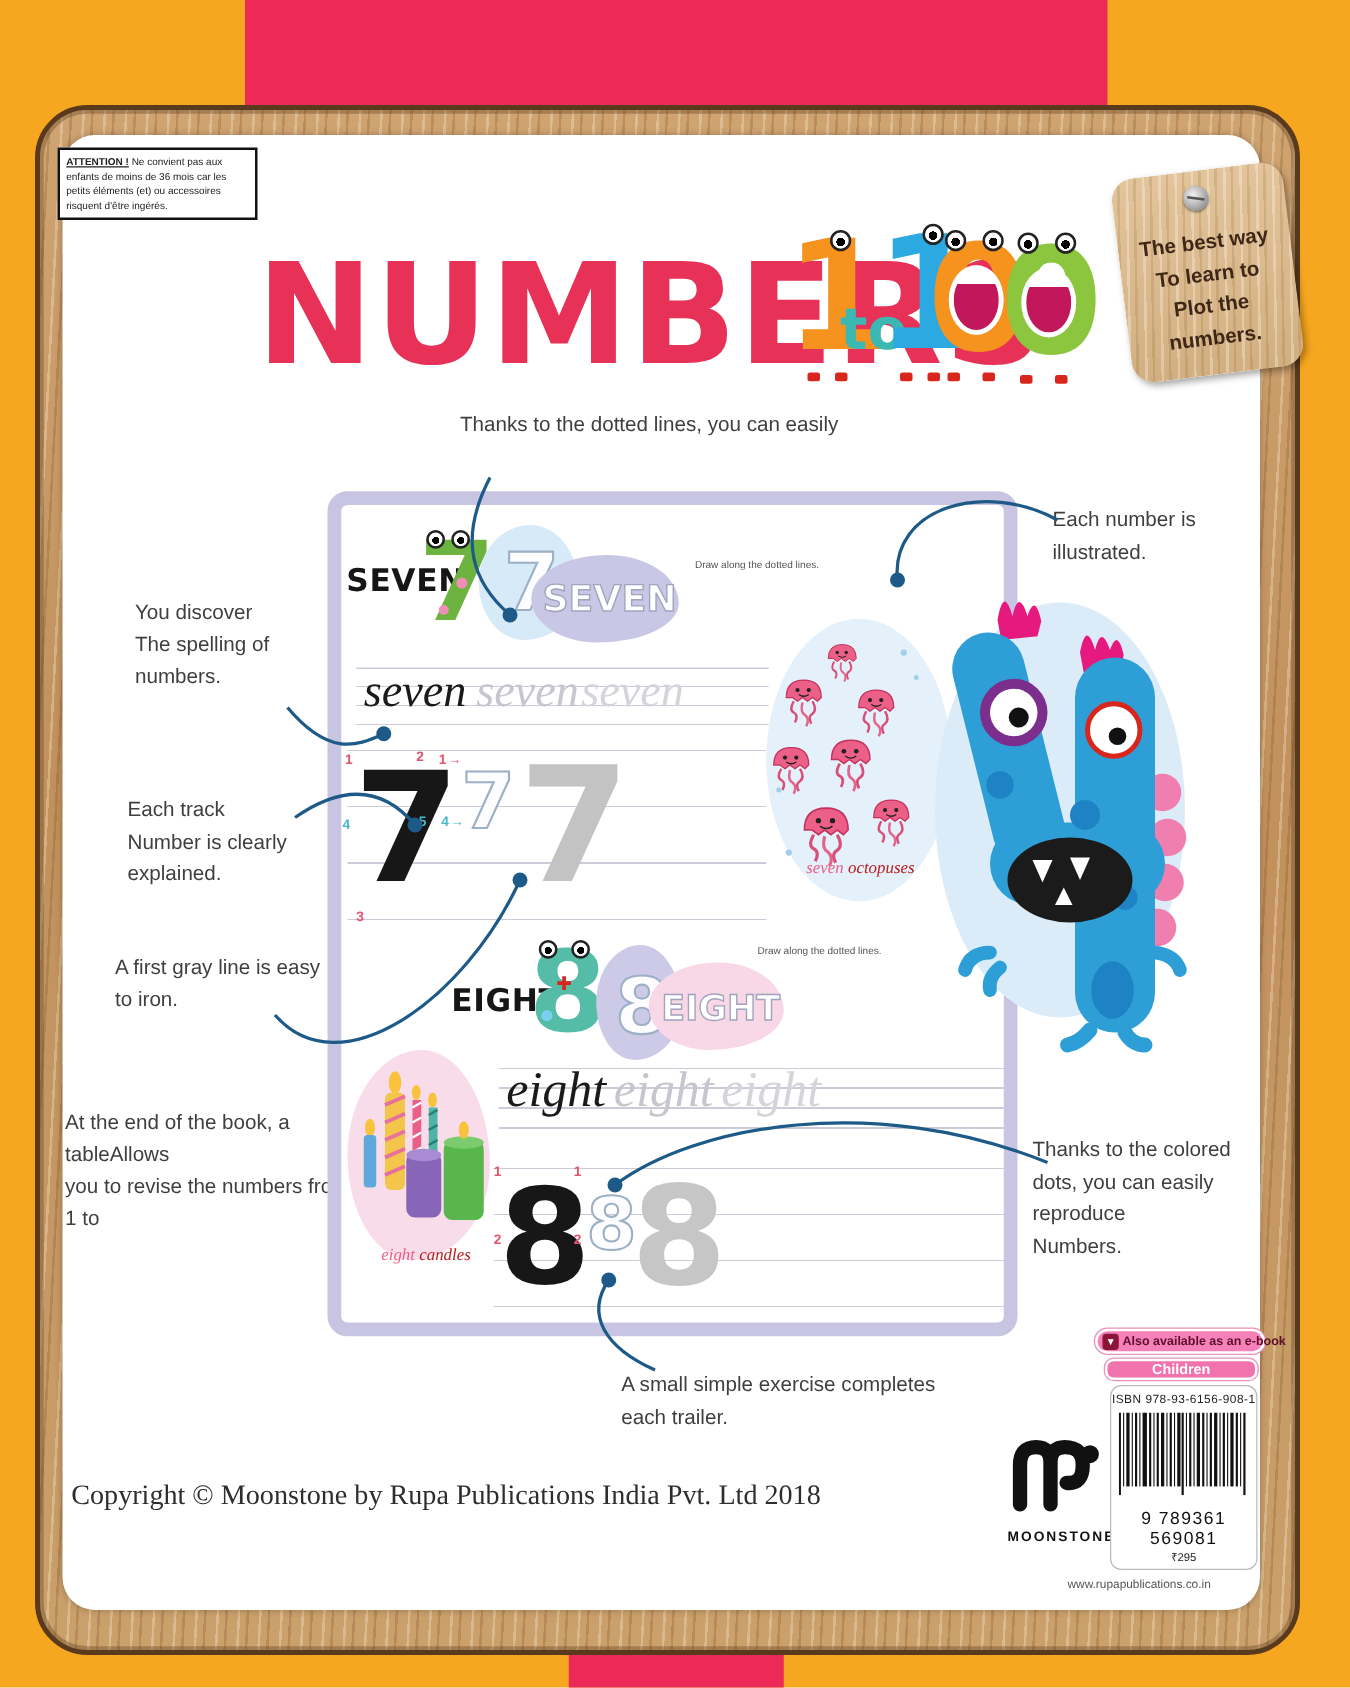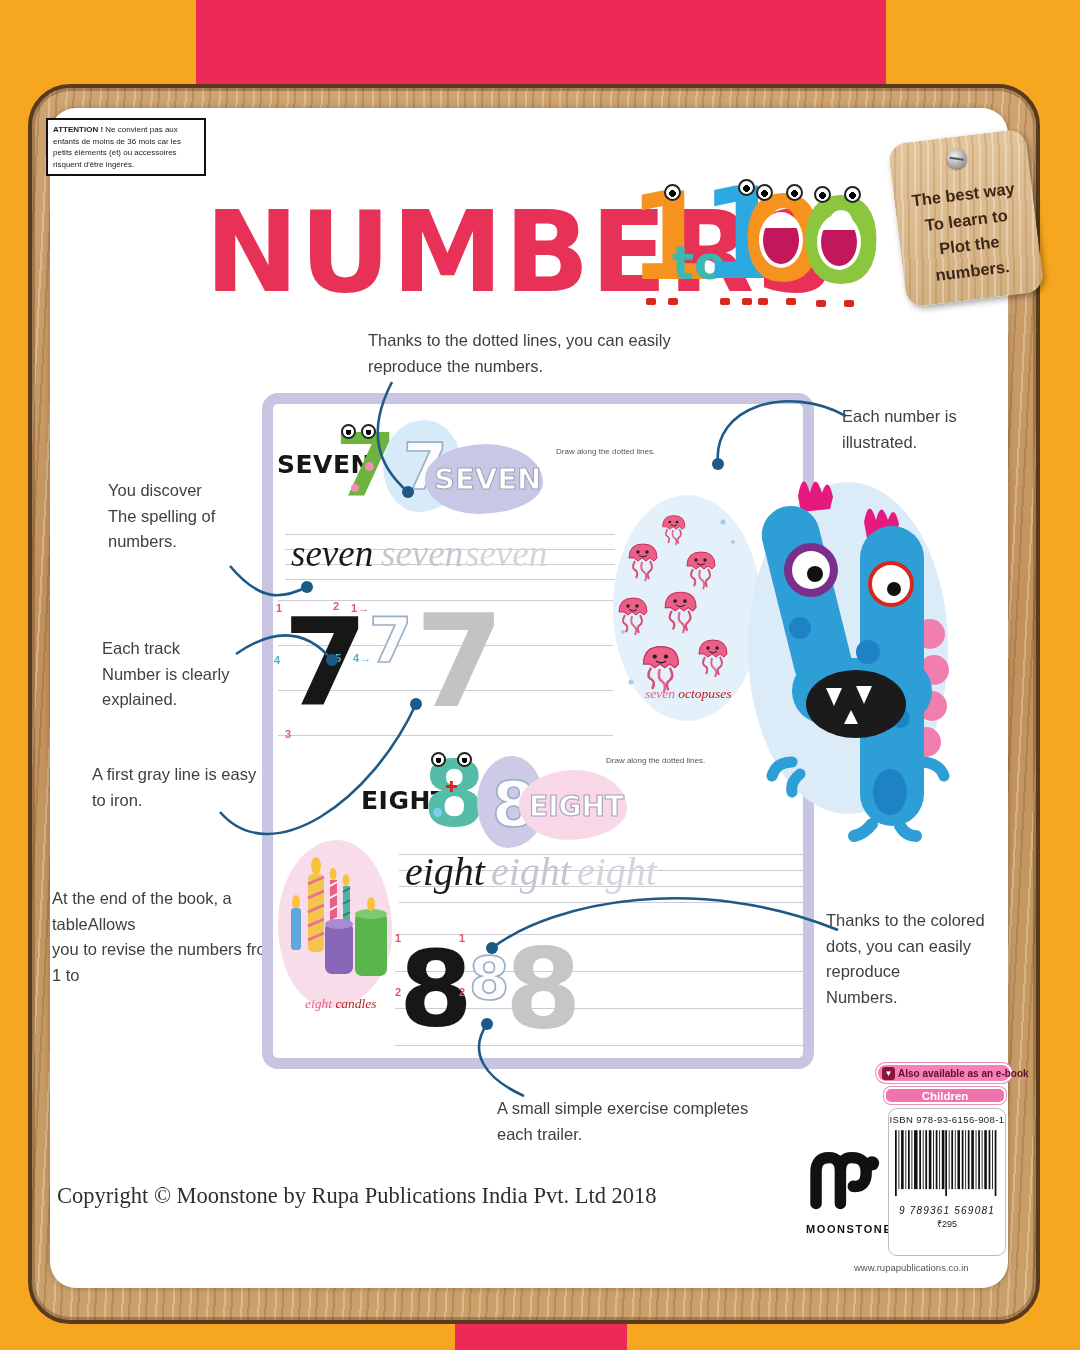--- a/index.html
+++ b/index.html
@@ -14,21 +14,21 @@
     border:4px solid #5a3a1d;box-sizing:border-box;
     background:
       repeating-linear-gradient(93deg,rgba(255,244,220,.30) 0 2px,rgba(0,0,0,0) 2px 7px,rgba(110,66,24,.22) 7px 9px,rgba(0,0,0,0) 9px 17px),
       linear-gradient(180deg,#cfa471,#c1915c 45%,#caa06b);
     box-shadow:inset 0 0 0 3px rgba(90,58,29,.35);}
   .page{left:50px;top:108px;width:958px;height:1180px;background:#fff;border-radius:26px;
         box-shadow:0 0 6px rgba(0,0,0,.25);}
   
   .warning{left:46px;top:118px;width:146px;padding:4px 5px;border:2px solid #111;background:#fff;
     font-size:8px;line-height:1.45;color:#222;}
-  .warning b{font-size:8px;}
+  .warning b{font-size:8px;text-decoration:underline;}
   
   .title-word{left:205px;top:196px;font-size:112px;font-weight:800;color:#E73157;
     letter-spacing:1px;font-family:"DejaVu Sans",sans-serif;line-height:1;}
   .tm{position:absolute;font-family:"DejaVu Sans",sans-serif;font-weight:800;line-height:1;}
   .tm .eye{position:absolute;width:13px;height:13px;border-radius:50%;border:2px solid #222;
     background:radial-gradient(circle at 50% 58%,#000 0 3.4px,#fff 3.5px);}
   .tm .mouth{position:absolute;border-radius:50%;border:4px solid #fff;
     background:linear-gradient(#fff 0 24%,#C2185B 24%);}
   .tm .foot{position:absolute;width:10px;height:7px;background:#D9261C;border-radius:2px;}
   .title-to{color:#3BB8B2;font-weight:700;font-size:46px;font-family:"DejaVu Sans",sans-serif;}
@@ -74,21 +74,21 @@
     border-radius:11px;box-shadow:0 0 0 1px #ea8fba;display:flex;align-items:center;gap:3px;padding:0 4px;box-sizing:border-box;}
   .ebook-icon{width:13px;height:13px;background:#8A1538;border-radius:3px;color:#fff;font-size:8px;
     display:flex;align-items:center;justify-content:center;flex:0 0 auto;}
   .ebook-text{font-size:10px;font-weight:700;color:#5e0f2c;white-space:nowrap;}
   .children-bar{left:884px;top:1087px;width:122px;height:17px;background:#F173AE;border:2px solid #fff;
     border-radius:7px;box-shadow:0 0 0 1px #ea8fba;color:#fff;font-weight:700;font-size:11.5px;
     display:flex;align-items:center;justify-content:center;box-sizing:border-box;}
   .isbn-box{left:888px;top:1108px;width:118px;height:148px;background:#fff;border:1px solid #bbb;
     border-radius:9px;text-align:center;box-sizing:border-box;padding-top:5px;}
   .isbn-text{font-size:9.5px;color:#222;letter-spacing:.4px;}
-  .bc-digits{font-size:10px;color:#111;letter-spacing:1.2px;margin-top:-2px;font-style:italic;}
+  .bc-digits{font-size:14px;color:#111;letter-spacing:1.2px;margin-top:-2px;}
   .price{font-size:9px;color:#222;margin-top:1px;}
   .website{left:854px;top:1262px;font-size:9.5px;color:#555;}
   .connectors{left:0;top:0;pointer-events:none;}
 </style>
 </head>
 <body>
 
 <div class="abs top-pink"></div>
 <div class="abs bottom-pink"></div>
 <div class="abs wood-frame"></div>
@@ -131,21 +131,20 @@
 
 <div class="abs tag">
   <span class="screw"></span>
   <div>The best way</div>
   <div>To learn to</div>
   <div>Plot the numbers.</div>
 </div>
 
 <div class="ann" style="left:368px;top:328px;width:310px;">
   <div>Thanks to the dotted lines, you can easily</div>
-  <div>reproduce the numbers.</div>
 </div>
 <div class="ann" style="left:842px;top:404px;width:160px;text-align:left;">Each number is illustrated.</div>
 <div class="ann" style="left:108px;top:478px;width:140px;">
   <div>You discover</div>
   <div>The spelling of</div>
   <div>numbers.</div>
 </div>
 <div class="ann" style="left:102px;top:636px;width:140px;">
   <div>Each track</div>
   <div>Number is clearly</div>

